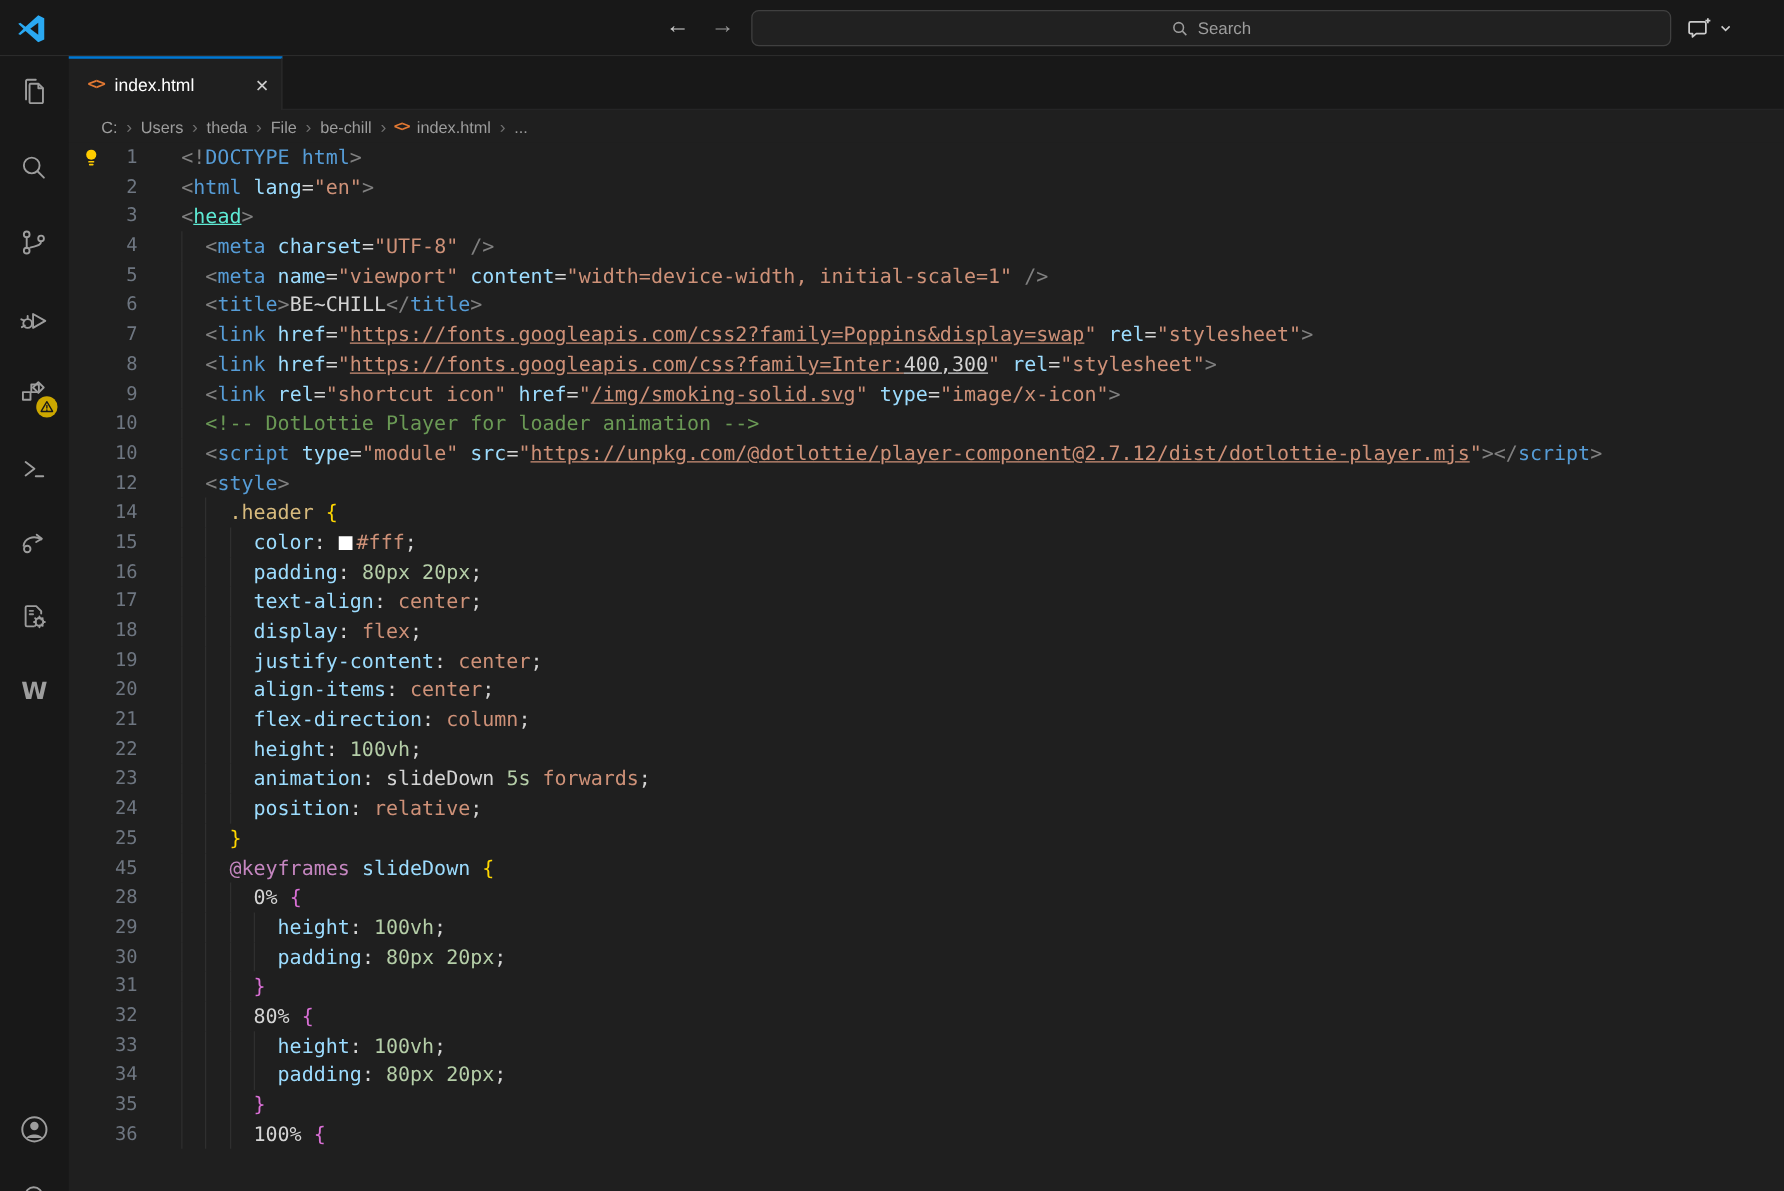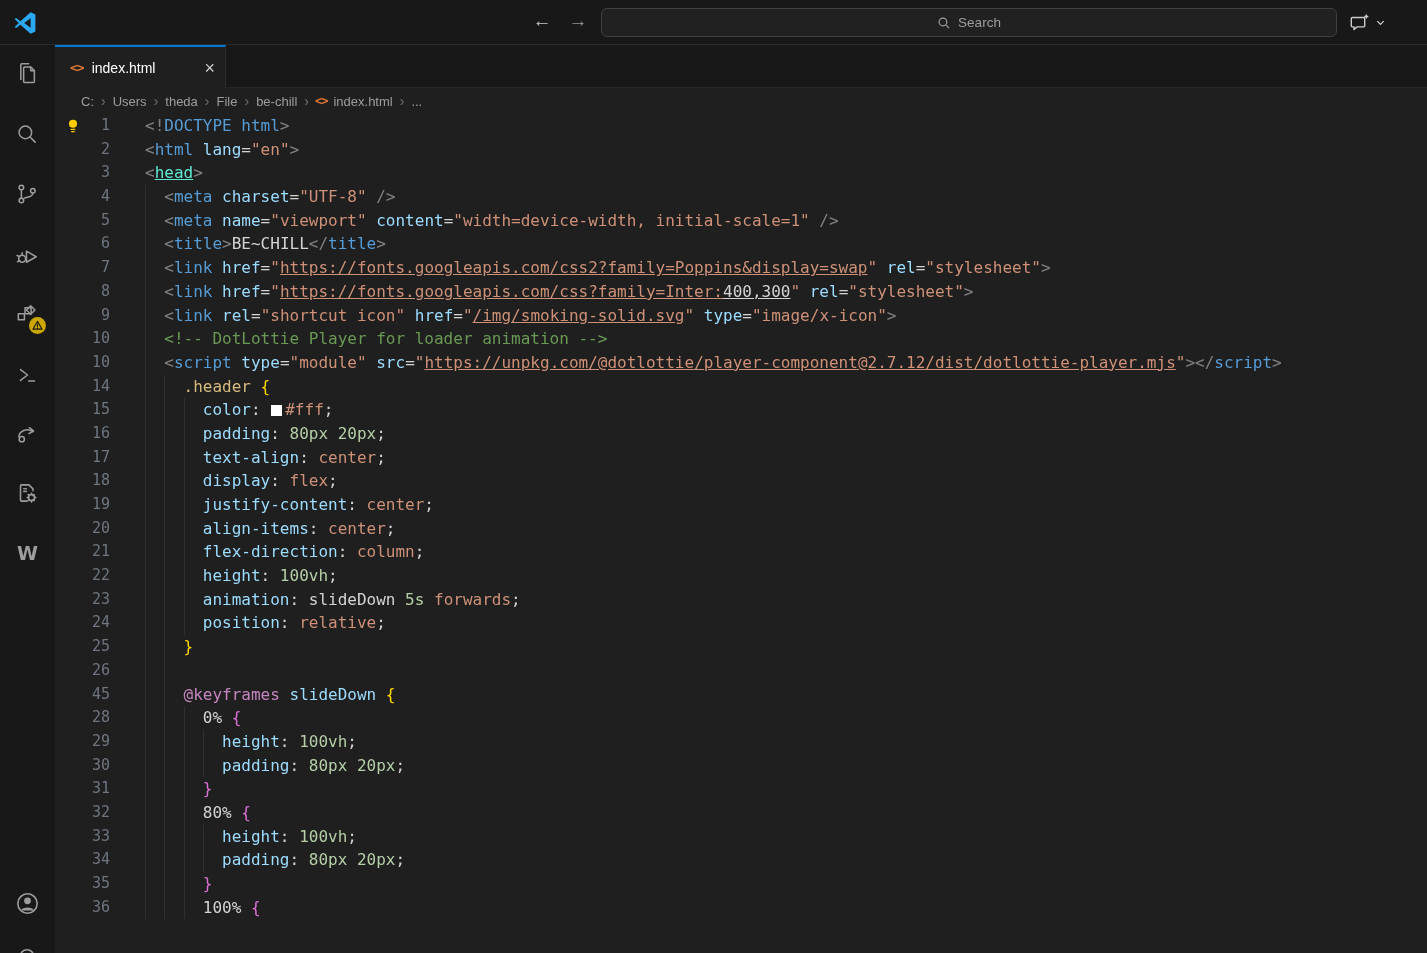--- a/index.html
+++ b/index.html
@@ -244,20 +244,24 @@
       </div>
       <div class="row">
         <div class="lnum">10</div>
         <div class="ltext"><span class="guide" style="left: 0px;"></span><span style="color: rgb(212, 212, 212);">  </span><span style="color: rgb(106, 153, 85);">&lt;!-- DotLottie Player for loader animation --&gt;</span></div>
       </div>
       <div class="row">
         <div class="lnum">10</div>
         <div class="ltext"><span class="guide" style="left: 0px;"></span><span style="color: rgb(212, 212, 212);">  </span><span style="color: rgb(128, 128, 128);">&lt;</span><span style="color: rgb(86, 156, 214);">script</span><span style="color: rgb(212, 212, 212);"> </span><span style="color: rgb(156, 220, 254);">type</span><span style="color: rgb(212, 212, 212);">=</span><span style="color: rgb(206, 145, 120);">"module"</span><span style="color: rgb(212, 212, 212);"> </span><span style="color: rgb(156, 220, 254);">src</span><span style="color: rgb(212, 212, 212);">=</span><span style="color: rgb(206, 145, 120);">"</span><span style="color: rgb(206, 145, 120); text-decoration: underline;">https://unpkg.com/@dotlottie/player-component@2.7.12/dist/dotlottie-player.mjs</span><span style="color: rgb(206, 145, 120);">"</span><span style="color: rgb(128, 128, 128);">&gt;&lt;/</span><span style="color: rgb(86, 156, 214);">script</span><span style="color: rgb(128, 128, 128);">&gt;</span></div>
       </div>
       <div class="row">
+        <div class="lnum">12</div>
+        <div class="ltext"><span class="guide" style="left: 0px;"></span><span style="color: rgb(212, 212, 212);">  </span><span style="color: rgb(128, 128, 128);">&lt;</span><span style="color: rgb(86, 156, 214);">style</span><span style="color: rgb(128, 128, 128);">&gt;</span></div>
+      </div>
+      <div class="row">
         <div class="lnum">14</div>
         <div class="ltext"><span class="guide" style="left: 0px;"></span><span class="guide" style="left: 19.266px;"></span><span style="color: rgb(212, 212, 212);">    </span><span style="color: rgb(215, 186, 125);">.header</span><span style="color: rgb(212, 212, 212);"> </span><span style="color: rgb(255, 215, 0);">{</span></div>
       </div>
       <div class="row">
         <div class="lnum">15</div>
         <div class="ltext"><span class="guide" style="left: 0px;"></span><span class="guide" style="left: 19.266px;"></span><span class="guide" style="left: 38.532px;"></span><span style="color: rgb(212, 212, 212);">      </span><span style="color: rgb(156, 220, 254);">color</span><span style="color: rgb(212, 212, 212);">: </span><span class="swatch" style="background: rgb(255, 255, 255);"></span><span style="color: rgb(206, 145, 120);">#fff</span><span style="color: rgb(212, 212, 212);">;</span></div>
       </div>
       <div class="row">
         <div class="lnum">16</div>
         <div class="ltext"><span class="guide" style="left: 0px;"></span><span class="guide" style="left: 19.266px;"></span><span class="guide" style="left: 38.532px;"></span><span style="color: rgb(212, 212, 212);">      </span><span style="color: rgb(156, 220, 254);">padding</span><span style="color: rgb(212, 212, 212);">: </span><span style="color: rgb(181, 206, 168);">80px</span><span style="color: rgb(212, 212, 212);"> </span><span style="color: rgb(181, 206, 168);">20px</span><span style="color: rgb(212, 212, 212);">;</span></div>
@@ -292,24 +296,20 @@
       </div>
       <div class="row">
         <div class="lnum">24</div>
         <div class="ltext"><span class="guide" style="left: 0px;"></span><span class="guide" style="left: 19.266px;"></span><span class="guide" style="left: 38.532px;"></span><span style="color: rgb(212, 212, 212);">      </span><span style="color: rgb(156, 220, 254);">position</span><span style="color: rgb(212, 212, 212);">: </span><span style="color: rgb(206, 145, 120);">relative</span><span style="color: rgb(212, 212, 212);">;</span></div>
       </div>
       <div class="row">
         <div class="lnum">25</div>
         <div class="ltext"><span class="guide" style="left: 0px;"></span><span class="guide" style="left: 19.266px;"></span><span style="color: rgb(212, 212, 212);">    </span><span style="color: rgb(255, 215, 0);">}</span></div>
       </div>
       <div class="row">
-        <div class="lnum">26</div>
-        <div class="ltext"><span class="guide" style="left: 0px;"></span><span class="guide" style="left: 19.266px;"></span></div>
-      </div>
-      <div class="row">
         <div class="lnum">45</div>
         <div class="ltext"><span class="guide" style="left: 0px;"></span><span class="guide" style="left: 19.266px;"></span><span style="color: rgb(212, 212, 212);">    </span><span style="color: rgb(197, 134, 192);">@keyframes</span><span style="color: rgb(212, 212, 212);"> </span><span style="color: rgb(156, 220, 254);">slideDown</span><span style="color: rgb(212, 212, 212);"> </span><span style="color: rgb(255, 215, 0);">{</span></div>
       </div>
       <div class="row">
         <div class="lnum">28</div>
         <div class="ltext"><span class="guide" style="left: 0px;"></span><span class="guide" style="left: 19.266px;"></span><span class="guide" style="left: 38.532px;"></span><span style="color: rgb(212, 212, 212);">      </span><span style="color: rgb(212, 212, 212);">0%</span><span style="color: rgb(212, 212, 212);"> </span><span style="color: rgb(218, 112, 214);">{</span></div>
       </div>
       <div class="row">
         <div class="lnum">29</div>
         <div class="ltext"><span class="guide" style="left: 0px;"></span><span class="guide" style="left: 19.266px;"></span><span class="guide" style="left: 38.532px;"></span><span class="guide" style="left: 57.798px;"></span><span style="color: rgb(212, 212, 212);">        </span><span style="color: rgb(156, 220, 254);">height</span><span style="color: rgb(212, 212, 212);">: </span><span style="color: rgb(181, 206, 168);">100vh</span><span style="color: rgb(212, 212, 212);">;</span></div>

